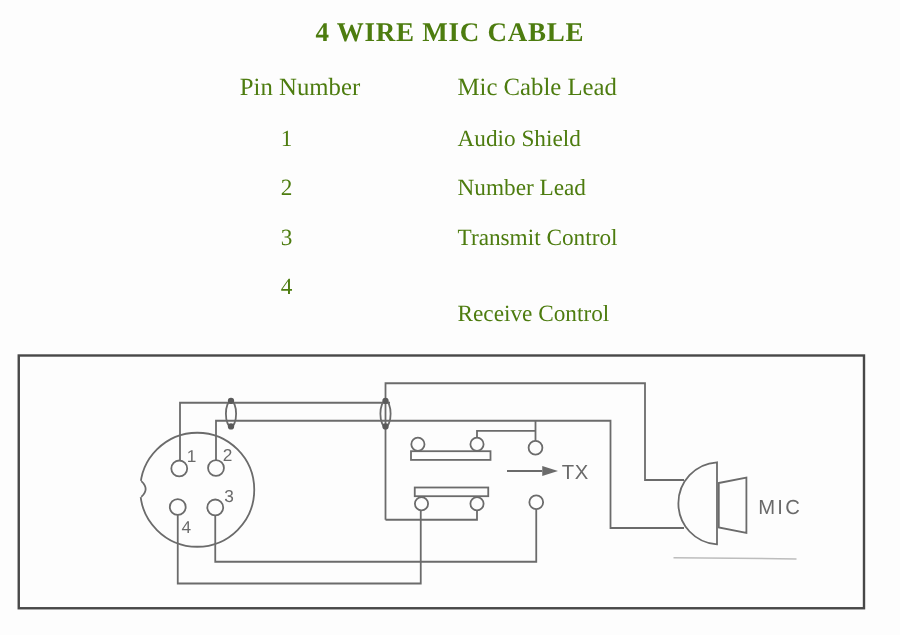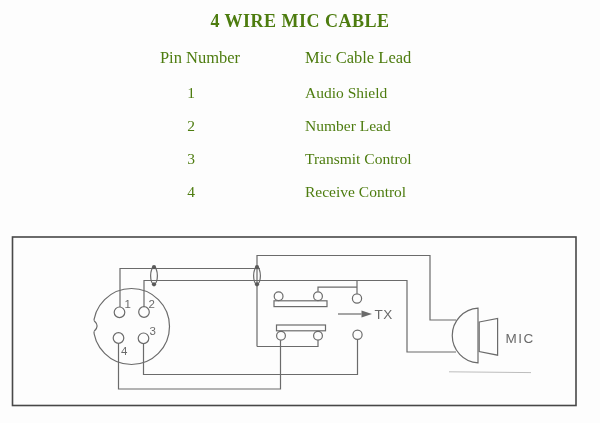--- a/index.html
+++ b/index.html
@@ -34,21 +34,21 @@
   <div>
     <div class="abs serif cell-pin" style="top:117px">2</div>
     <div class="abs serif cell-lead" style="top:117px">Number Lead</div>
   </div>
   <div>
     <div class="abs serif cell-pin" style="top:150px">3</div>
     <div class="abs serif cell-lead" style="top:150px">Transmit Control</div>
   </div>
   <div>
     <div class="abs serif cell-pin" style="top:183px">4</div>
-    <div class="abs serif cell-lead" style="top:183px">Receive Control</div>
+    <div class="abs serif cell-lead" style="top:201px">Receive Control</div>
   </div>
 
   <svg class="abs" style="left:0;top:230px" width="600" height="193" viewBox="0 230 600 193">
 
     <g fill="none" stroke="#6b6b6b" stroke-width="1.2">
 
       <rect x="12.5" y="237" width="563.5" height="168.5" stroke="#484848" stroke-width="1.6"></rect>
 
       <polyline points="120,307 120,268.5 260,268.5"></polyline>
       <polyline points="144,307 144,280.5 407,280.5 407,352 456,352"></polyline>

